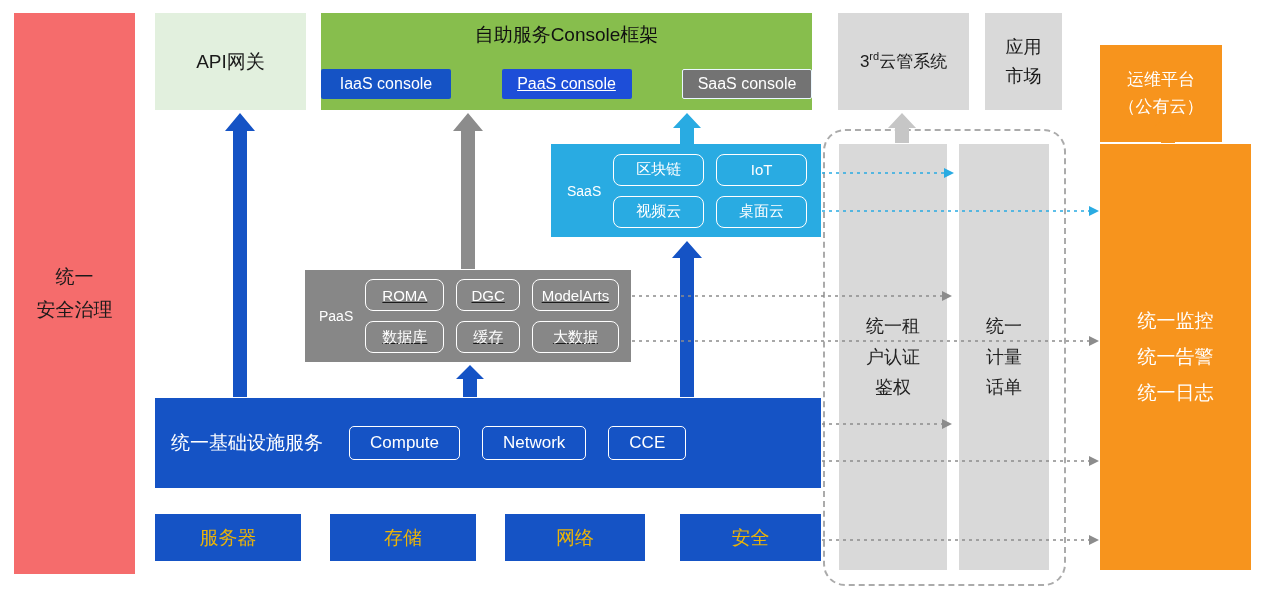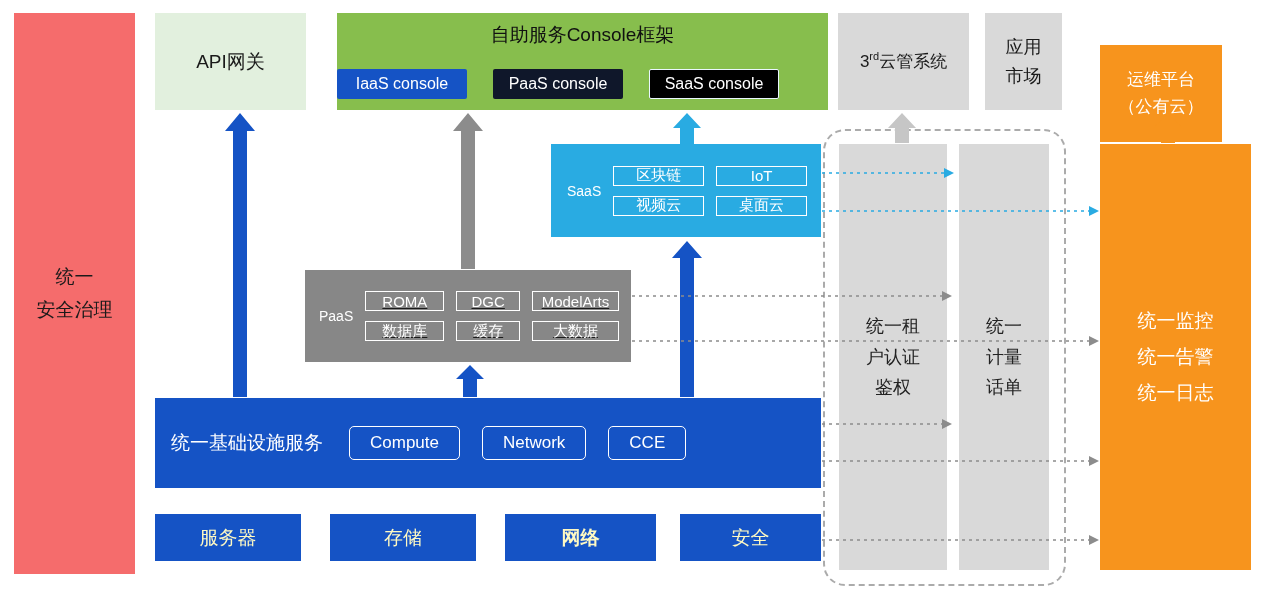--- a/index.html
+++ b/index.html
@@ -12,61 +12,61 @@
   .abs { position:absolute; }
   .center { display:flex; align-items:center; justify-content:center; text-align:center; }
   .pre { white-space:pre-line; }
 
   
   .security-bar { left:14px; top:13px; width:121px; height:561px; background:#F56C6C;
                   font-size:19px; line-height:1.7; color:#1a1a1a; }
 
   
   .api-box { left:155px; top:13px; width:151px; height:97px; background:#E2F0DE; font-size:19px; }
-  .console-frame { left:337px; top:13px; width:491px; height:97px; background:#87BE4D; }
+  .console-frame { left:321px; top:13px; width:491px; height:97px; background:#87BE4D; }
   .console-title { padding-top:9px; text-align:center; font-size:19px; color:#111; }
   .console-chips { position:absolute; left:0; right:0; bottom:11px;
-                   display:flex; justify-content:flex-start; gap:26px; }
+                   display:flex; justify-content:space-between; gap:26px; }
   .console-chip { width:130px; height:30px; display:flex; align-items:center; justify-content:center;
                   color:#fff; font-size:16px; border-radius:2px; }
   .chip-iaas { background:#1553C5; }
-  .chip-paas { background:#0f172a; }
-  .chip-saas { background:#000000; border:1px solid #eaf7ff; }
+  .chip-paas { background:#1d4ed8;text-decoration:underline; }
+  .chip-saas { background:#737373; border:1px solid #eaf7ff; }
   .cms-box { left:838px; top:13px; width:131px; height:97px; background:#D9D9D9; font-size:17px; }
   .cms-box sup { font-size:11px; }
   .market-box { left:985px; top:13px; width:77px; height:97px; background:#D9D9D9;
                 font-size:18px; line-height:1.6; }
   .om-box { left:1100px; top:13px; width:122px; height:97px; background:#F7941D; color:#fff;
             font-size:17px; line-height:1.55;margin-top:32px; }
 
   
   .saas-box { left:551px; top:144px; width:270px; height:93px; background:#29ABE2;
               display:flex; align-items:center; padding:0 14px 0 16px; }
   .paas-box { left:305px; top:270px; width:326px; height:92px; background:#878787;
               display:flex; align-items:center; padding:0 12px 0 14px; }
   .big-label { color:#fff; font-size:14px; margin-right:12px; flex:0 0 auto; }
   .chip-grid { flex:1; display:grid; gap:10px 12px; }
   .cols2 { grid-template-columns:1fr 1fr; }
   .cols3 { grid-template-columns:1fr 0.8fr 1.1fr;text-decoration:underline; }
-  .wchip { border:1.5px solid #fff; border-radius:0; color:#fff; font-size:15px; height:20px;
+  .wchip { border:1.5px solid #fff; border-radius:8px; color:#fff; font-size:15px; height:32px;
            display:flex; align-items:center; justify-content:center; white-space:nowrap; padding:0 4px; }
 
   
   .infra-box { left:155px; top:398px; width:666px; height:90px; background:#1553C5;
                display:flex; align-items:center; padding:0 16px; gap:26px; }
   .infra-label { color:#fff; font-size:19px; white-space:nowrap; }
   .infra-chips { display:flex; gap:22px; }
   .infra-chip { border:1.5px solid #fff; border-radius:5px; color:#fff; font-size:17px; height:34px;
                 padding:0 20px; display:flex; align-items:center; justify-content:center; white-space:nowrap; }
 
   
-  .blue-tile { background:#1553C5; color:#fef9c3; font-size:19px; top:514px; height:47px; }
+  .blue-tile { background:#1553C5; color:#eab308; font-size:19px; top:514px; height:47px; }
   .tile-1 { left:155px; width:146px; }
   .tile-2 { left:330px; width:146px; }
-  .tile-3 { left:505px; width:151px;font-weight:bold; }
+  .tile-3 { left:505px; width:140px; }
   .tile-4 { left:680px; width:141px; }
 
   
   .dashed-group { left:823px; top:129px; width:243px; height:457px;
                   border:2px dashed #ABABAB; border-radius:22px; }
   .auth-bar { left:839px; top:144px; width:108px; height:426px; background:#D9D9D9;
               font-size:18px; line-height:1.7; color:#222; }
   .meter-bar { left:959px; top:144px; width:90px; height:426px; background:#D9D9D9;
                font-size:18px; line-height:1.7; color:#222; }
   .monitor-bar { left:1100px; top:144px; width:151px; height:426px; background:#F7941D;

